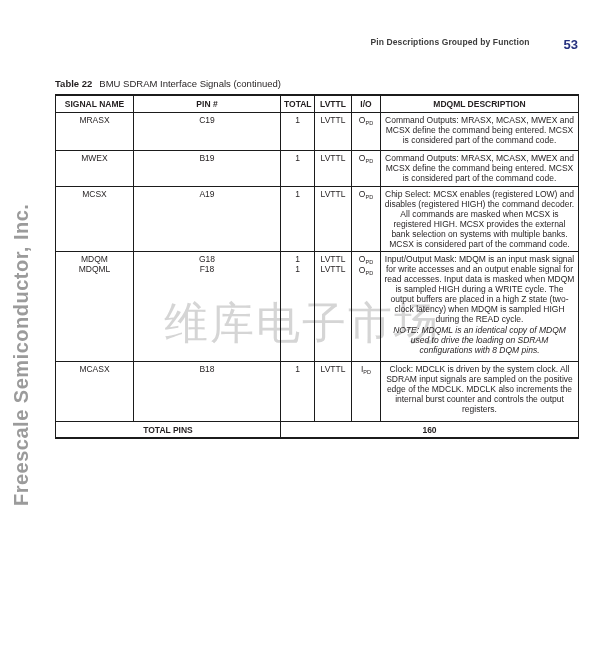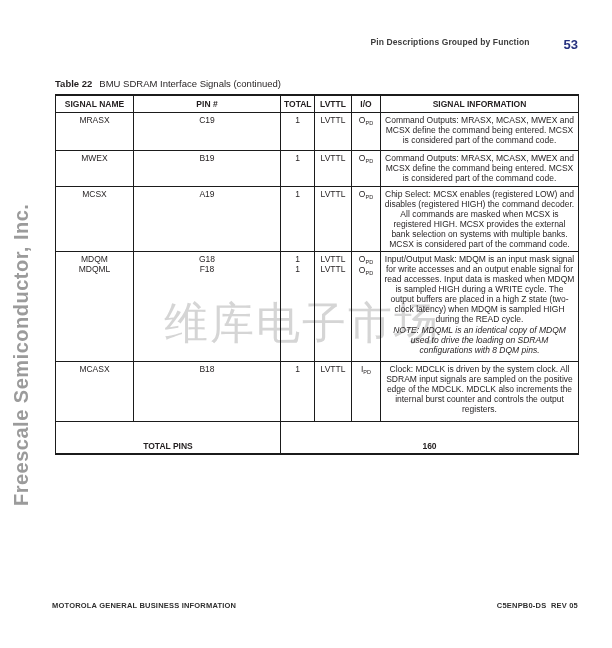--- a/index.html
+++ b/index.html
@@ -102,21 +102,21 @@
   table.signals .desc-note { font-style: italic; margin-top: 1px; }
   table.signals sub.io-sub {
     font-size: 5.5px;
     vertical-align: -1.5px;
     letter-spacing: 0;
   }
   table.signals tr.total-row td {
     font-weight: bold;
     border-bottom: 2.5px solid #1b1b1b;
     height: 16px;
-    padding-top: 19px;
+    padding-top: 3px;
   }
   
   .page-footer {
     position: absolute;
     top: 601px;
     left: 52px;
     right: 34px;
     display: flex;
     justify-content: space-between;
     font-size: 7.5px;
@@ -155,21 +155,21 @@
           <col style="width:29px">
           <col style="width:198px">
       </colgroup>
       <thead>
         <tr>
           <th>SIGNAL NAME</th>
           <th>PIN #</th>
           <th>TOTAL</th>
           <th>LVTTL</th>
           <th>I/O</th>
-          <th>SIGNAL INFORMATION</th>
+          <th>MDQML DESCRIPTION</th>
         </tr>
       </thead>
       <tbody id="signals-body">
           <tr style="height: 38px;">
             <td>
               <div>MRASX</div>
             </td>
             <td>
               <div>C19</div>
             </td>
@@ -273,18 +273,14 @@
             </td>
           </tr>
           <tr class="total-row">
             <td colspan="2">TOTAL PINS</td>
             <td colspan="4">160</td>
           </tr>
         </tbody>
     </table>
   </div>
 
-  <div class="page-footer">
-    <span>MOTOROLA GENERAL BUSINESS INFORMATION</span>
-    <span>C5ENPB0-DS  REV 05</span>
-  </div>
 
 </div>
 
 </body></html>

